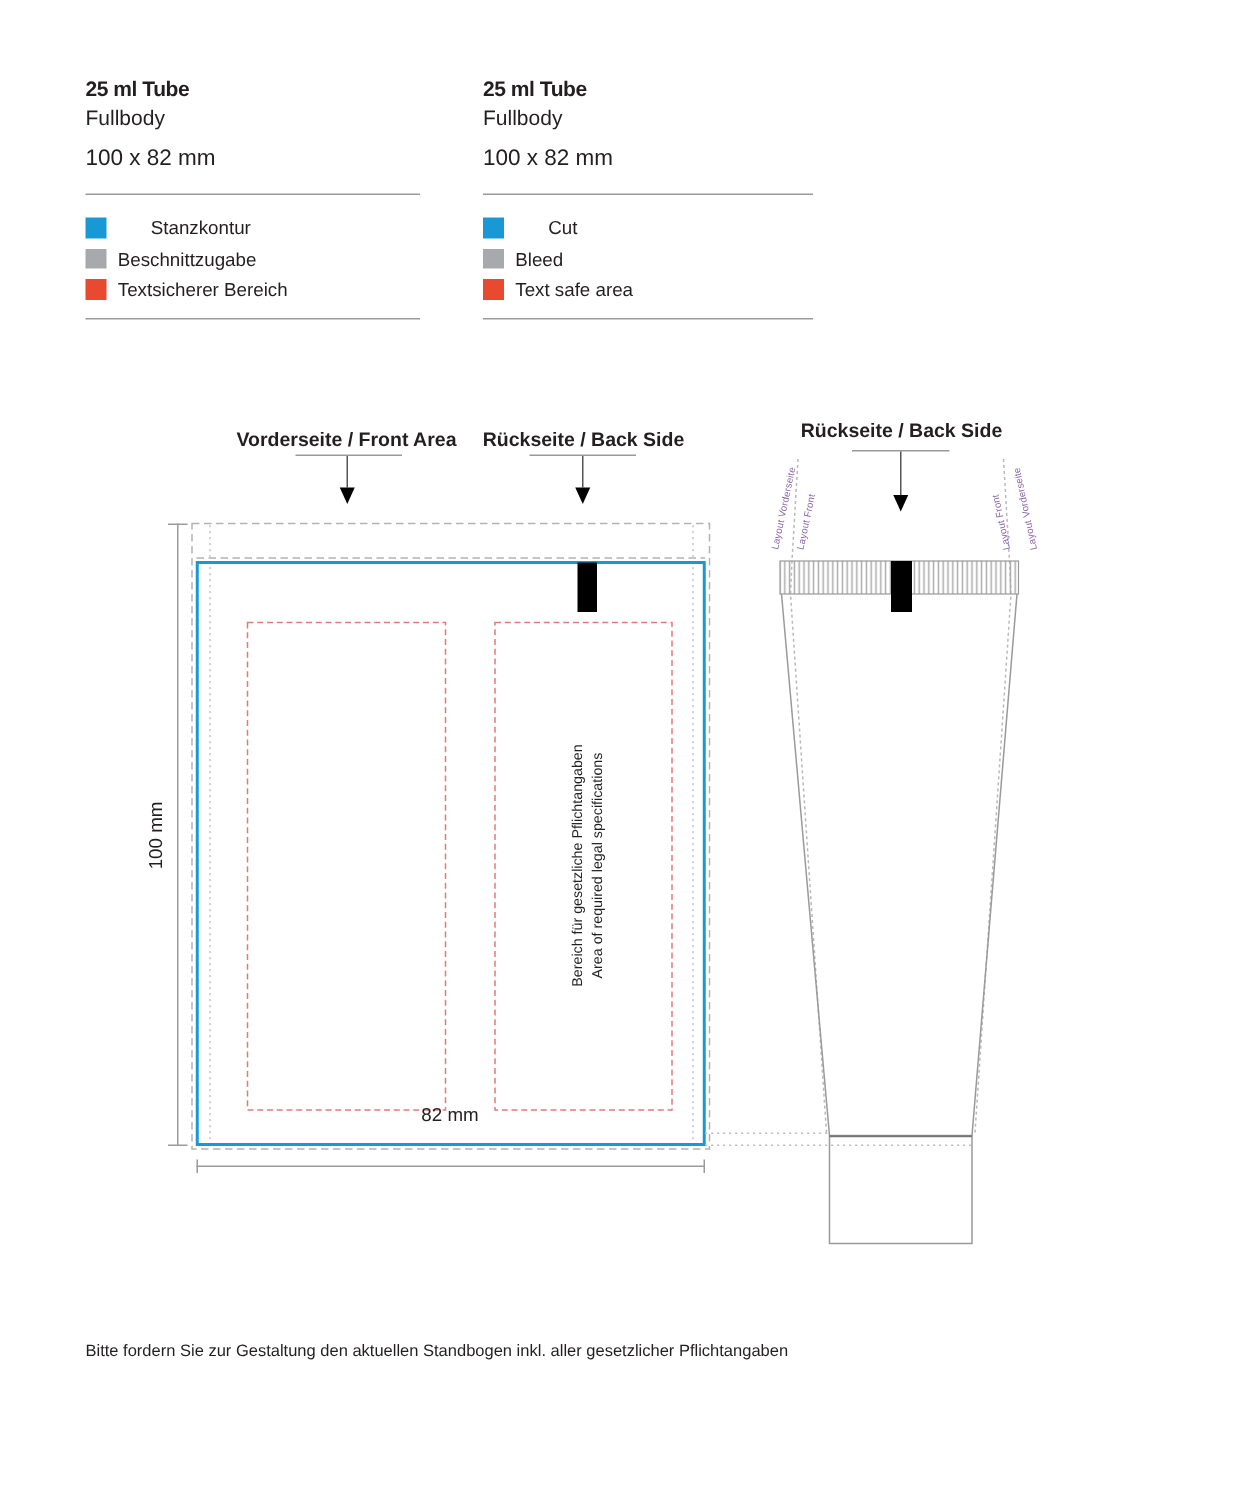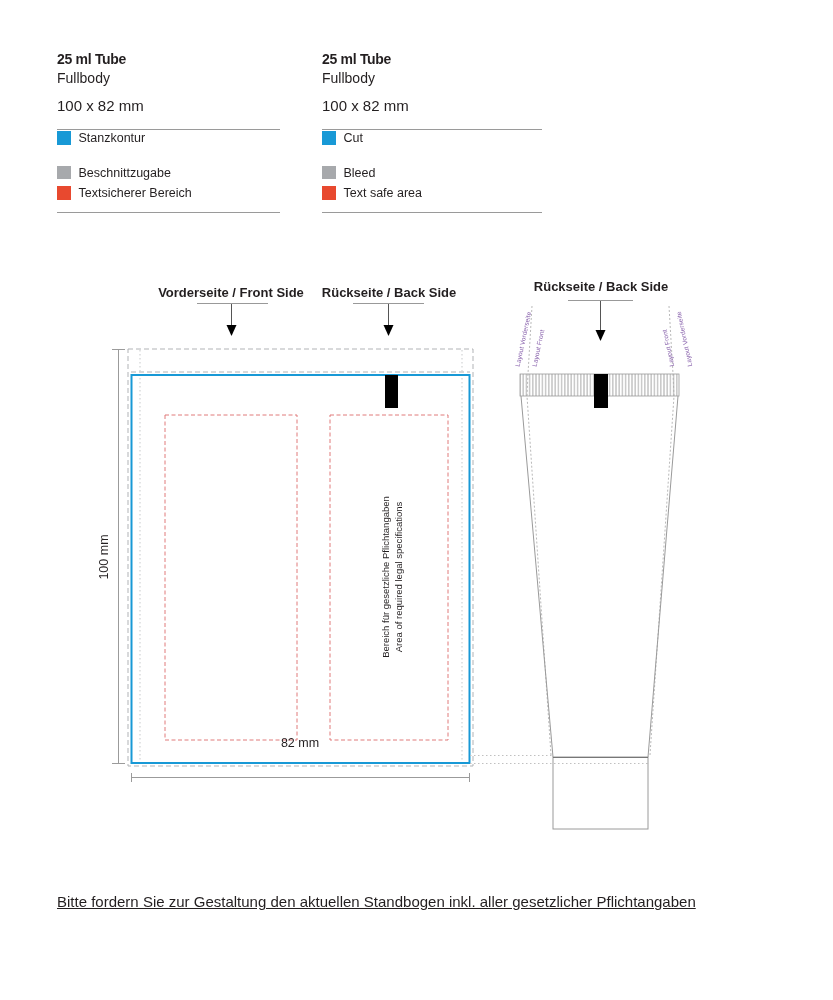--- a/index.html
+++ b/index.html
@@ -11,32 +11,32 @@
   .panel-title{position:absolute;top:0;left:0;font-size:14px;font-weight:bold;
                line-height:22px;letter-spacing:-0.3px;white-space:nowrap;}
   .panel-subtitle{position:absolute;top:22px;left:0;font-size:14px;line-height:16px;text-align:center;}
   .panel-dims{position:absolute;top:49px;left:0;font-size:15px;line-height:17px;}
   .rule{position:absolute;left:0;width:100%;height:0;border-top:1px solid #9a9a9a;}
   .rule-top{top:81px;}
   .rule-bottom{top:164px;}
   .legend-item{position:absolute;left:0;height:14px;display:flex;align-items:center;}
   .legend-item .swatch{width:13.5px;height:13.5px;margin-right:8px;flex:none;}
   .legend-item .lbl{font-size:12.5px;line-height:14px;white-space:nowrap;}
-  .li-0{top:83px;} .li-1{top:117.5px;align-items:center;} .li-2{top:138px;}
+  .li-0{top:97px;gap:22px;} .li-1{top:117.5px;align-items:center;} .li-2{top:138px;}
 
   
   .diagram-label{position:absolute;font-size:13px;font-weight:bold;white-space:nowrap;
                  transform:translateX(-50%);}
   .rot-label{position:absolute;white-space:nowrap;transform:translate(-50%,-50%) rotate(-90deg);}
   .dim-label{position:absolute;font-size:12.5px;white-space:nowrap;}
   .legal-text{font-size:9.5px;line-height:13px;text-align:center;}
   .tube-mini-label{position:absolute;font-size:6.5px;white-space:nowrap;letter-spacing:0.1px;}
 
   
-  .footer{position:absolute;left:57px;top:890px;font-size:15px;line-height:23px;text-decoration:underline;}
+  .footer{position:absolute;left:57px;top:890px;font-size:11px;line-height:23px;}
   .footer div{white-space:nowrap;}
 
   svg{position:absolute;left:0;top:0;}
 </style>
 </head>
 <body>
 
 <div class="page">
 
   <div class="panel" style="left:57px;">
@@ -130,21 +130,21 @@
       <path d="M 669,306 L 673,374 L 674,396 L 650,755" fill="none" stroke="#b9b9b9" stroke-width="1" stroke-dasharray="2,2"></path>
       <rect x="520" y="374" width="159" height="22" fill="url(#crimpHatch)" stroke="#9a9a9a" stroke-width="0.8"></rect>
       <rect x="594" y="374" width="14" height="34" fill="#000000"></rect>
       <line x1="521" y1="396" x2="553" y2="757" stroke="#9a9a9a" stroke-width="1"></line>
       <line x1="678" y1="396" x2="648" y2="757" stroke="#9a9a9a" stroke-width="1"></line>
       <rect x="553" y="757" width="95" height="72" fill="none" stroke="#9a9a9a" stroke-width="1"></rect>
       <line x1="553" y1="757.5" x2="648" y2="757.5" stroke="#777777" stroke-width="1.2"></line>
     </g>
   </svg>
 
-  <div class="diagram-label" style="left:231px;top:285px;">Vorderseite / Front Side</div>
+  <div class="diagram-label" style="left:231px;top:285px;">Vorderseite / Front Area</div>
   <div class="diagram-label" style="left:389px;top:285px;">Rückseite / Back Side</div>
   <div class="diagram-label" style="left:601px;top:279px;">Rückseite / Back Side</div>
 
   <div class="rot-label dim-label" style="left:104px;top:557px;">100 mm</div>
   <div class="dim-label" style="left:300px;top:736px;transform:translateX(-50%);">82 mm</div>
 
   <div class="rot-label legal-text" style="left:392px;top:577px;">
     <div>Bereich für gesetzliche Pflichtangaben</div>
     <div>Area of required legal specifications</div>
   </div>

